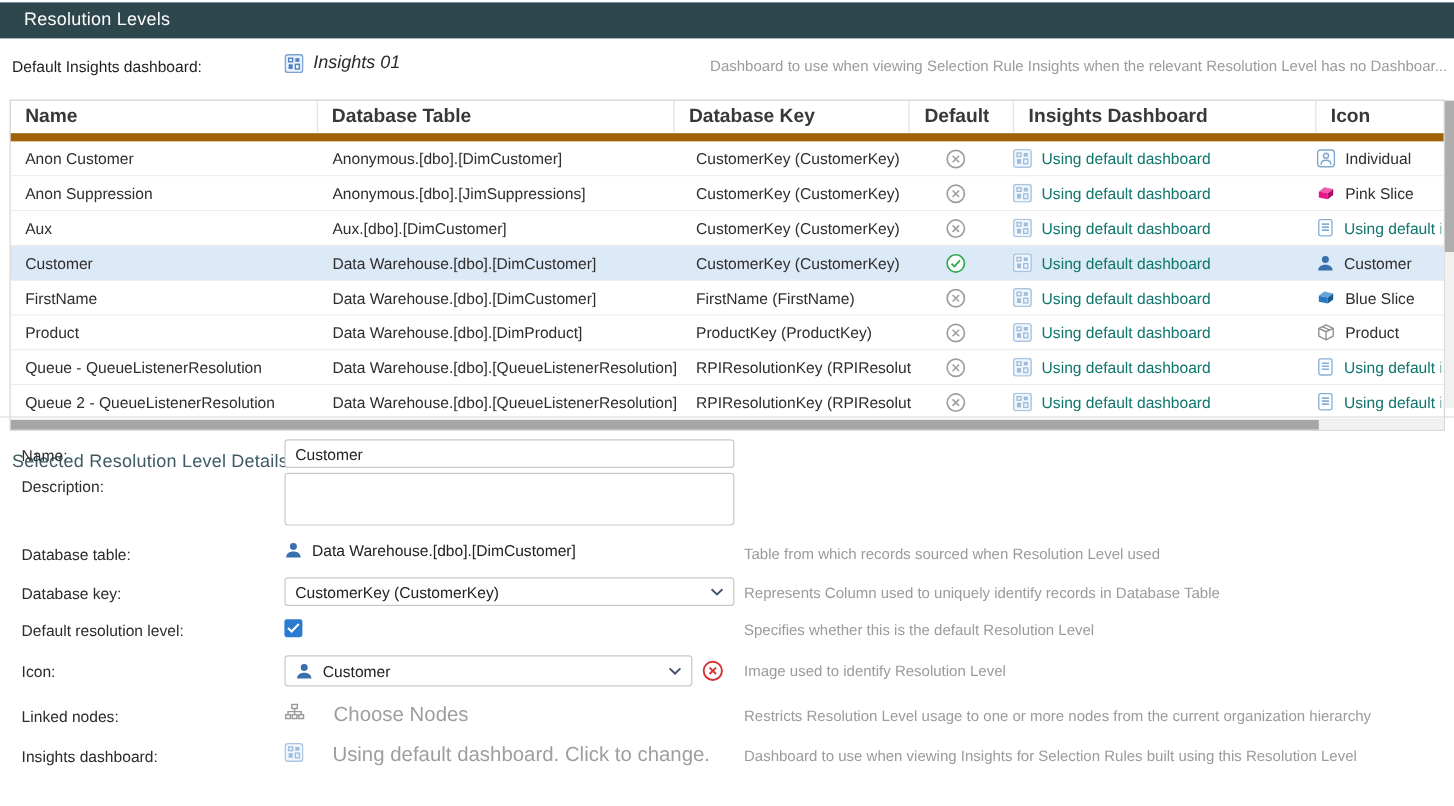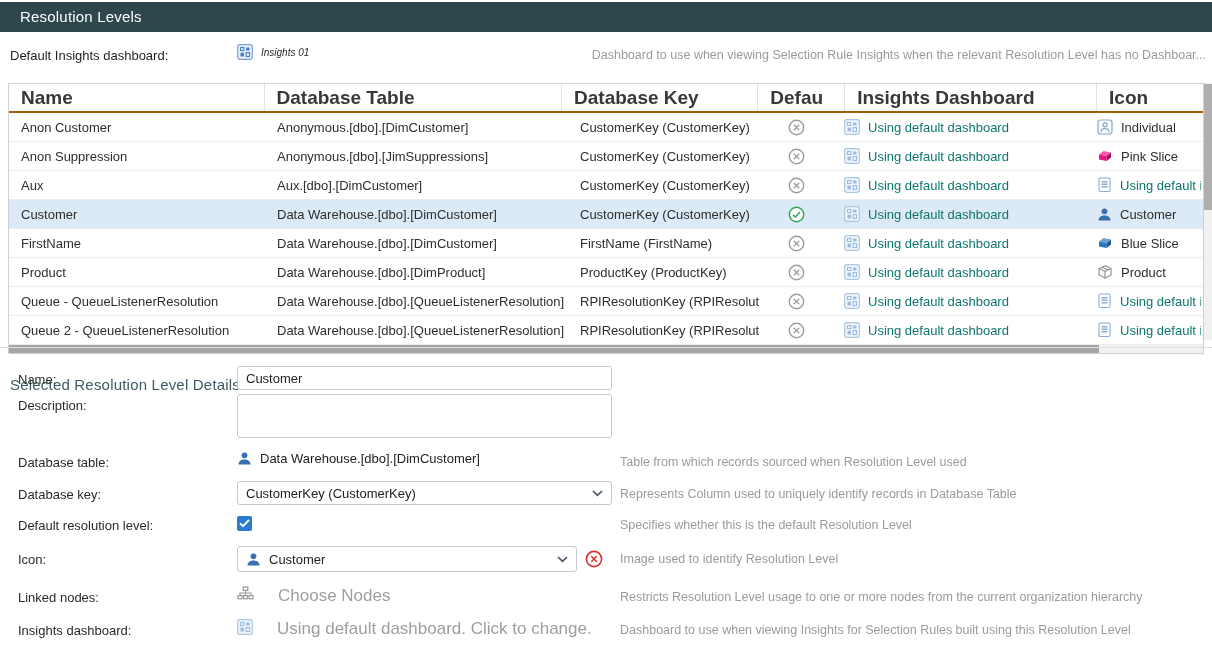--- a/index.html
+++ b/index.html
@@ -6,28 +6,28 @@
   body{width:1212px;height:672px;overflow:hidden;font-family:"Liberation Sans",sans-serif;position:relative;}
   .page{position:absolute;inset:0;}
 
   
   .titlebar{position:absolute;left:0;top:2px;width:100%;height:30px;background:#2e474d;color:#fdfdfd;
     font-size:15px;line-height:30px;padding-left:20px;box-sizing:border-box;letter-spacing:.2px;}
 
   
   .defdash-label{position:absolute;left:10px;top:48px;font-size:13px;color:#1f1f1f;}
   .defdash-picker{position:absolute;left:237px;top:44px;display:flex;align-items:center;gap:8px;cursor:pointer;}
-  .defdash-value{font-size:10px;font-style:italic;color:#2b2b2b;}
+  .defdash-value{font-size:15px;font-style:italic;color:#2b2b2b;}
   .defdash-hint{position:absolute;right:6px;top:48px;font-size:12.5px;color:#9b9b9b;white-space:nowrap;}
 
   
   .grid{position:absolute;left:8px;top:83px;width:1196px;box-sizing:border-box;
     border:1px solid #d0d0d0;background:#fff;}
-  .ghead{display:flex;height:27px;border-bottom:2px solid #a16207;align-items:center;
-    font-size:19px;font-weight:bold;color:#383838;gap:20px;}
+  .ghead{display:flex;height:27px;border-bottom:7px solid #a16207;align-items:center;
+    font-size:16px;font-weight:bold;color:#383838;gap:20px;}
   .ghead .c{border-left:1px solid #e2e2e2;height:100%;display:flex;align-items:center;box-sizing:border-box;}
   .ghead .c:first-child{border-left:none;}
   .trow{display:flex;height:28px;align-items:center;border-bottom:1px solid #ececec;font-size:13px;color:#2e2e2e;background:#fff;}
   .trow.sel{background:#dce9f6;}
   .c{box-sizing:border-box;padding:0 0 0 12px;white-space:nowrap;overflow:hidden;display:flex;align-items:center;gap:8px;}
   .c-name{width:256px;}
   .c-table{width:303px;}
   .c-key{width:192px;}
   .c-def{width:72px;justify-content:center;padding-left:0;}
   .ghead .c-def{justify-content:flex-start;padding-left:12px;text-align:right;}

